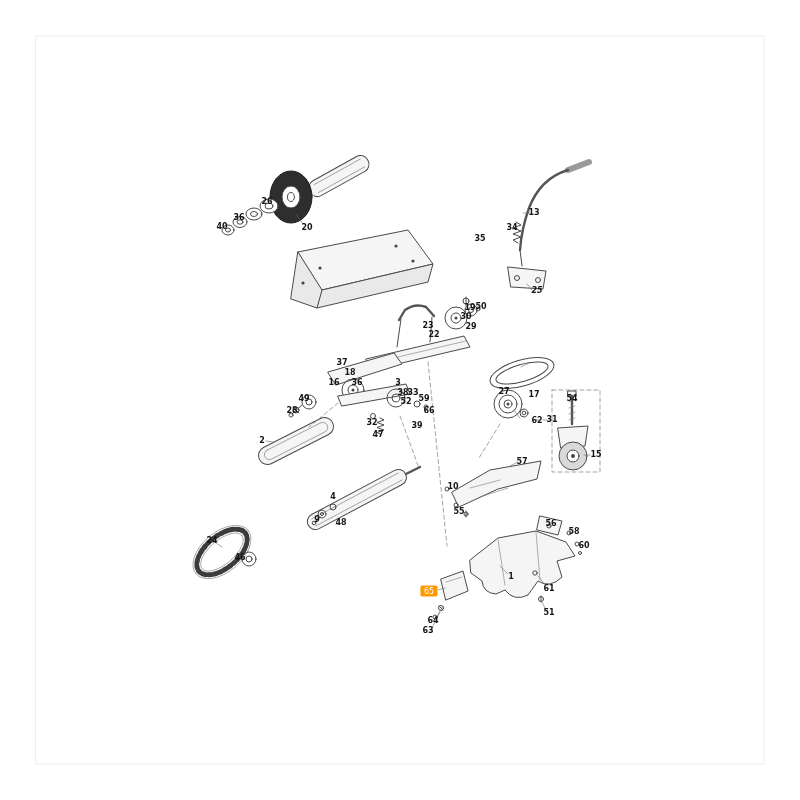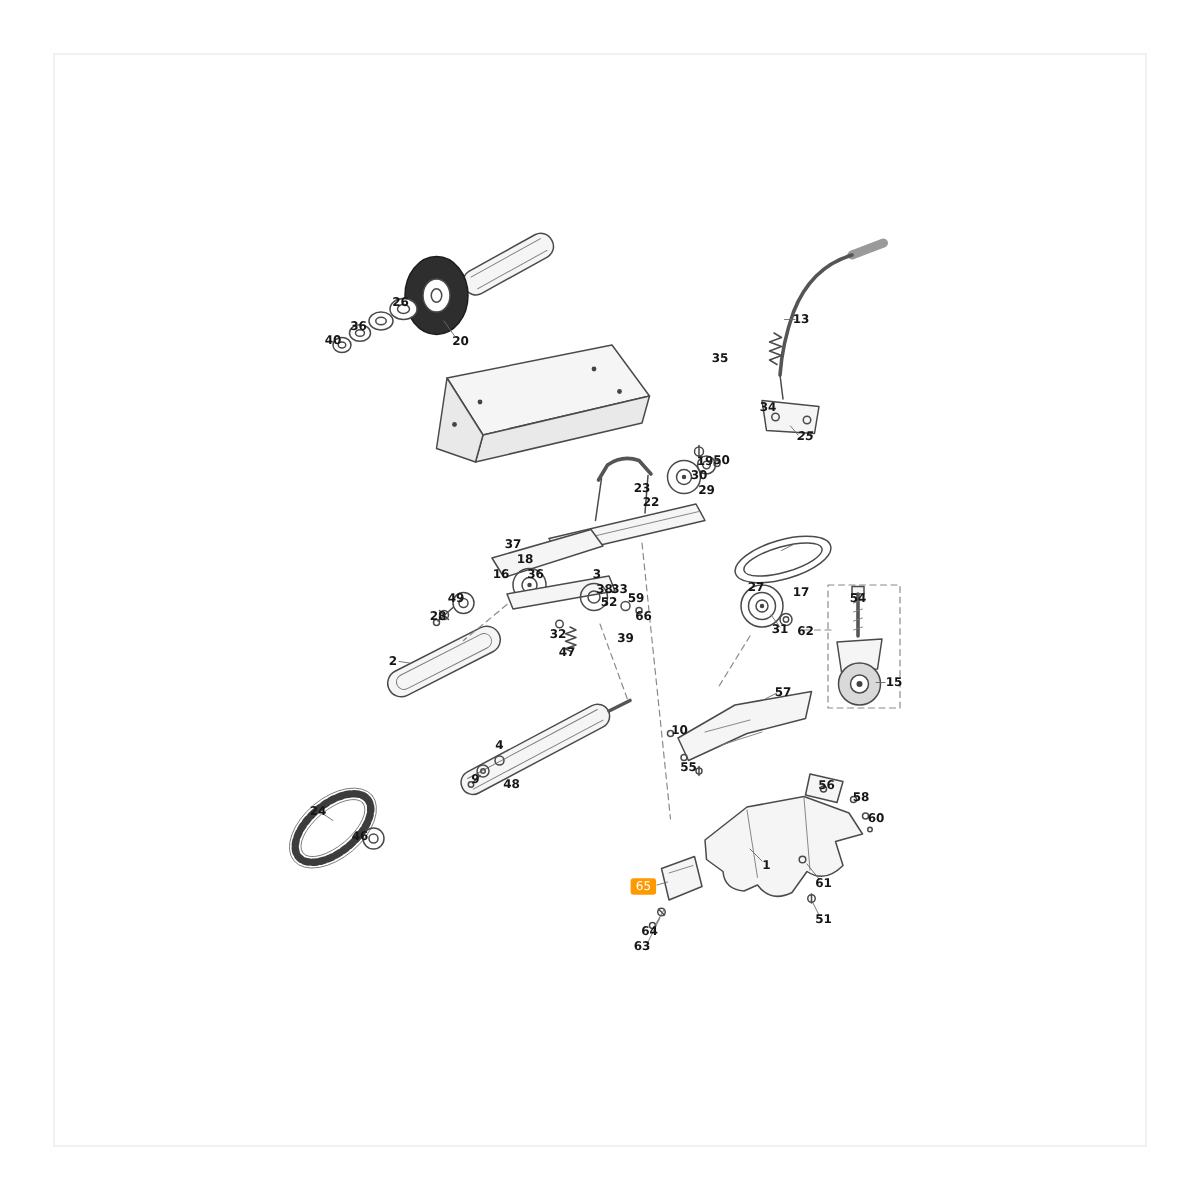--- a/index.html
+++ b/index.html
@@ -240,21 +240,21 @@
     </g>
 
   </svg>
 
   <div id="callout-layer" style="position:absolute;left:0;top:0;width:800px;height:800px;">
       <div class="callout" style="left: 222px; top: 227px;">40</div>
       <div class="callout" style="left: 239px; top: 218px;">36</div>
       <div class="callout" style="left: 267px; top: 202px;">26</div>
       <div class="callout" style="left: 307px; top: 228px;">20</div>
       <div class="callout" style="left: 534px; top: 213px;">13</div>
-      <div class="callout" style="left: 512px; top: 228px; margin-top: 44px;">34</div>
+      <div class="callout" style="left: 512px; top: 228px;">34</div>
       <div class="callout" style="left: 480px; top: 239px;">35</div>
       <div class="callout" style="left: 537px; top: 291px; font-style: italic;">25</div>
       <div class="callout" style="left: 470px; top: 296px; margin-top: 12px;">19</div>
       <div class="callout" style="left: 481px; top: 307px;">50</div>
       <div class="callout" style="left: 428px; top: 326px;">23</div>
       <div class="callout" style="left: 434px; top: 335px;">22</div>
       <div class="callout" style="left: 466px; top: 317px;">30</div>
       <div class="callout" style="left: 471px; top: 327px;">29</div>
       <div class="callout" style="left: 342px; top: 363px;">37</div>
       <div class="callout" style="left: 350px; top: 373px;">18</div>
@@ -264,21 +264,21 @@
       <div class="callout" style="left: 403px; top: 393px;">38</div>
       <div class="callout" style="left: 413px; top: 393px;">33</div>
       <div class="callout" style="left: 406px; top: 402px;">52</div>
       <div class="callout" style="left: 424px; top: 399px;">59</div>
       <div class="callout" style="left: 417px; top: 426px;">39</div>
       <div class="callout" style="left: 429px; top: 411px;">66</div>
       <div class="callout" style="left: 372px; top: 423px;">32</div>
       <div class="callout" style="left: 378px; top: 435px;">47</div>
       <div class="callout" style="left: 534px; top: 363px; margin-top: 32px;">17</div>
       <div class="callout" style="left: 504px; top: 392px;">27</div>
-      <div class="callout" style="left: 520px; top: 420px;">31</div>
+      <div class="callout" style="left: 552px; top: 420px;">31</div>
       <div class="callout" style="left: 537px; top: 421px;">62</div>
       <div class="callout" style="left: 572px; top: 399px;">54</div>
       <div class="callout" style="left: 596px; top: 455px;">15</div>
       <div class="callout" style="left: 304px; top: 399px;">49</div>
       <div class="callout" style="left: 292px; top: 411px;">28</div>
       <div class="callout" style="left: 262px; top: 441px;">2</div>
       <div class="callout" style="left: 333px; top: 497px;">4</div>
       <div class="callout" style="left: 317px; top: 520px;">9</div>
       <div class="callout" style="left: 341px; top: 523px;">48</div>
       <div class="callout" style="left: 212px; top: 541px;">24</div>

